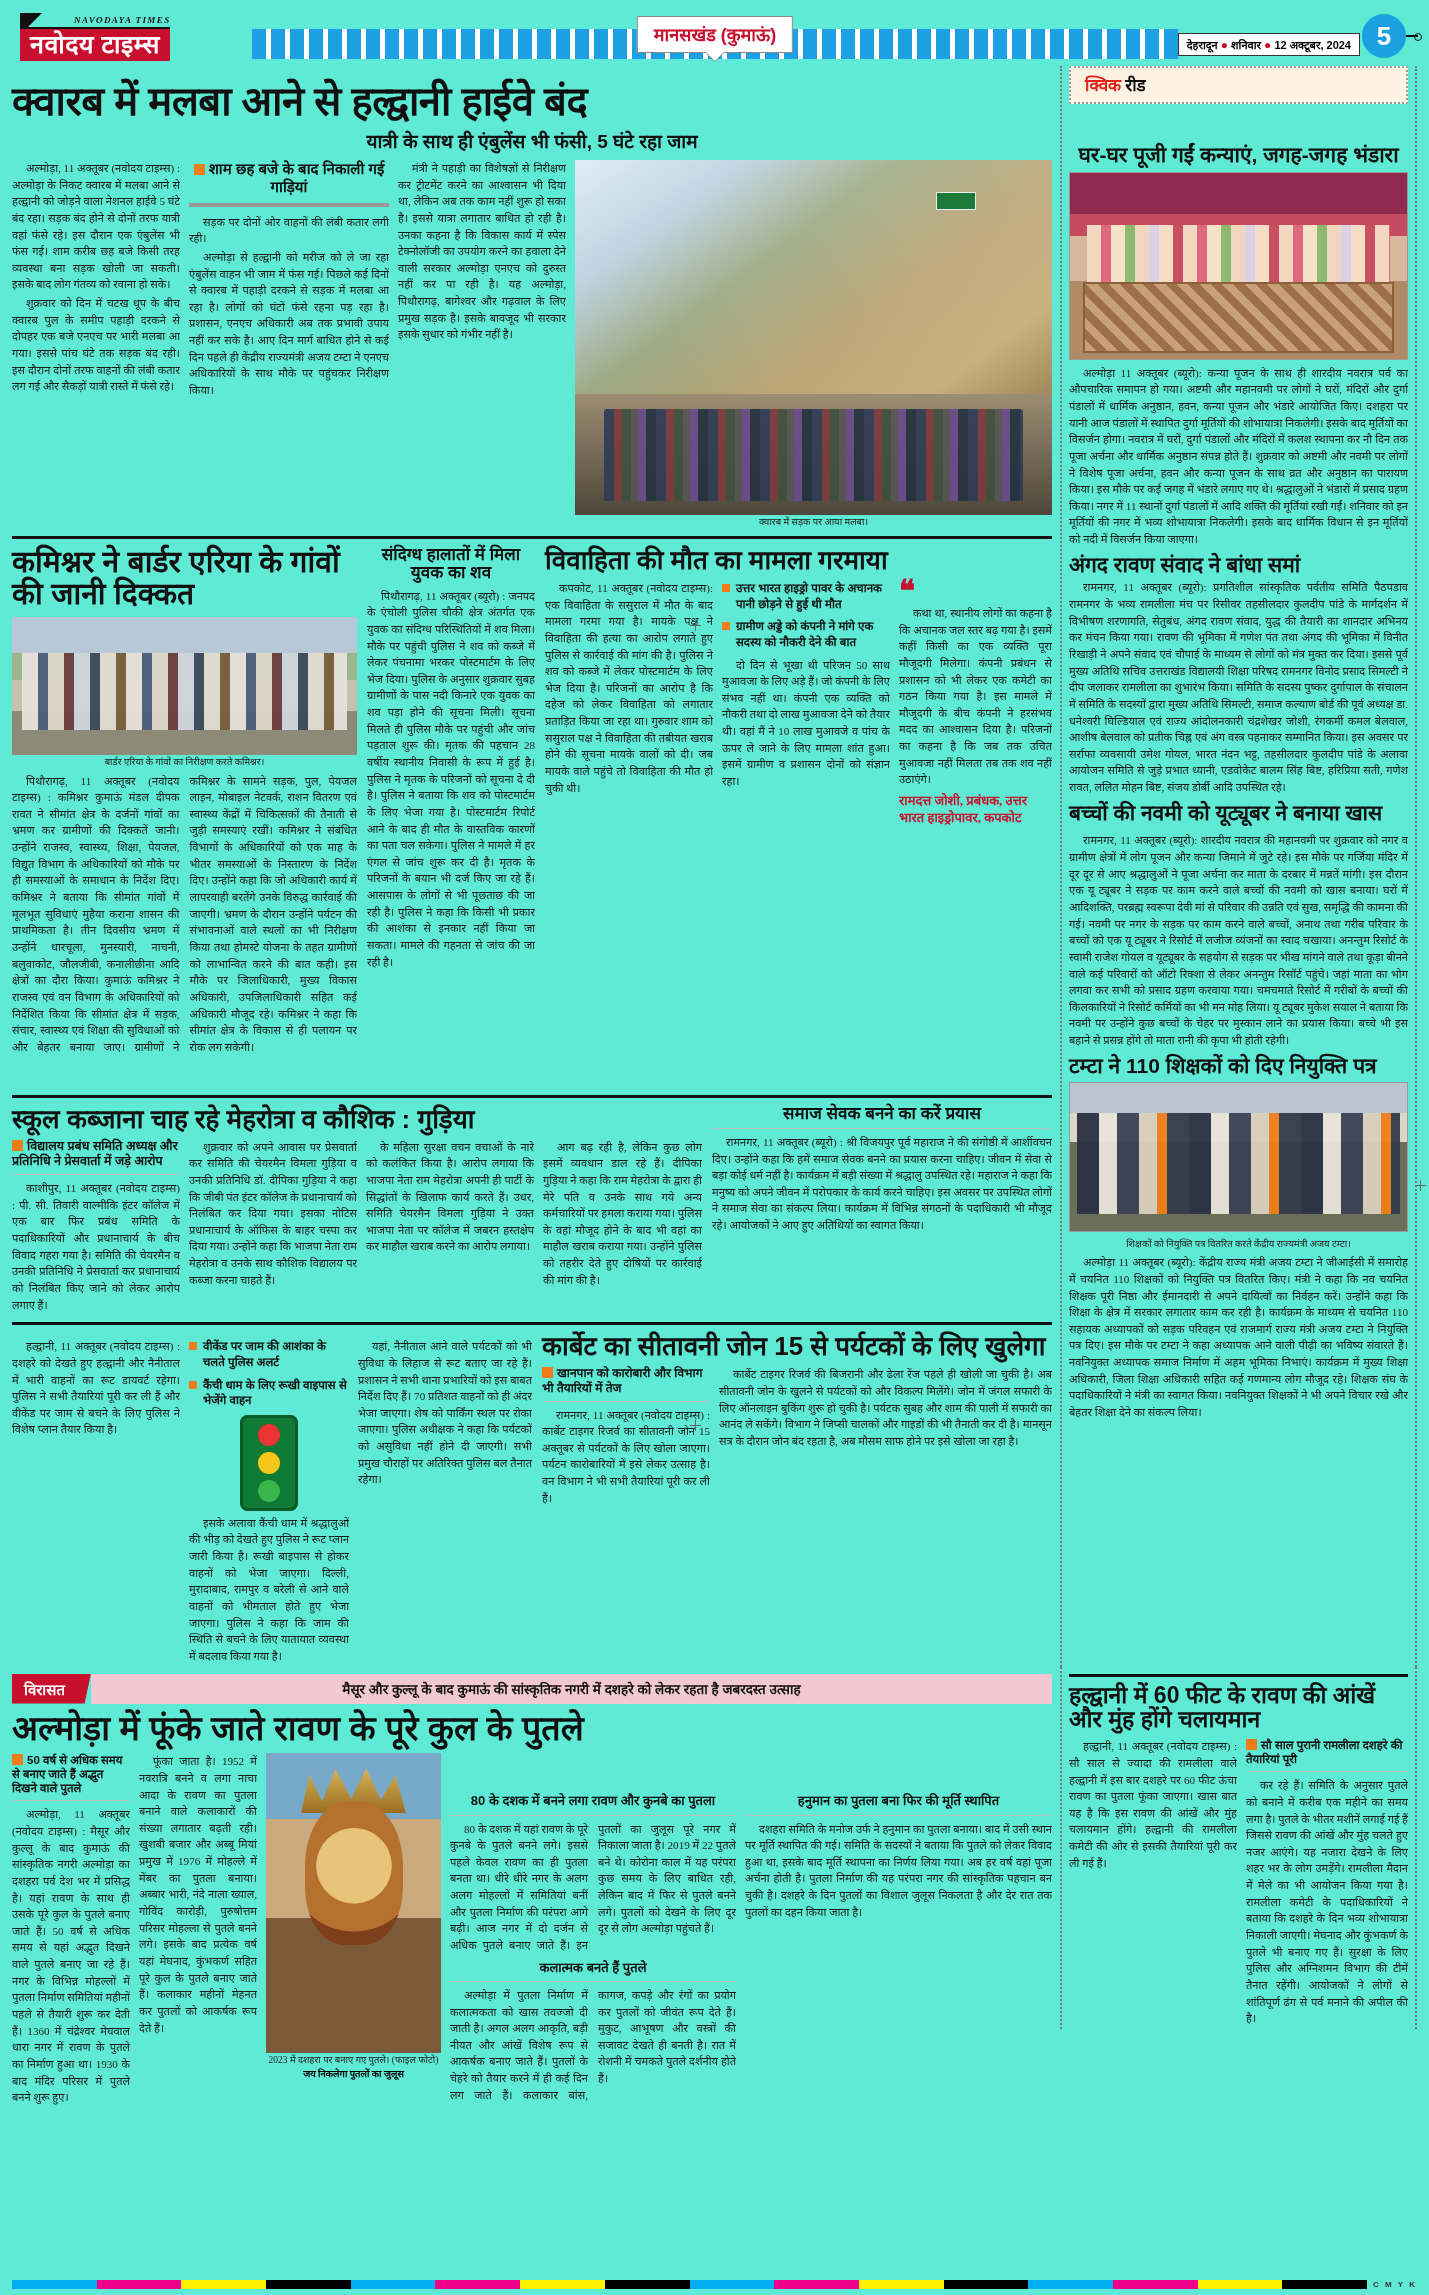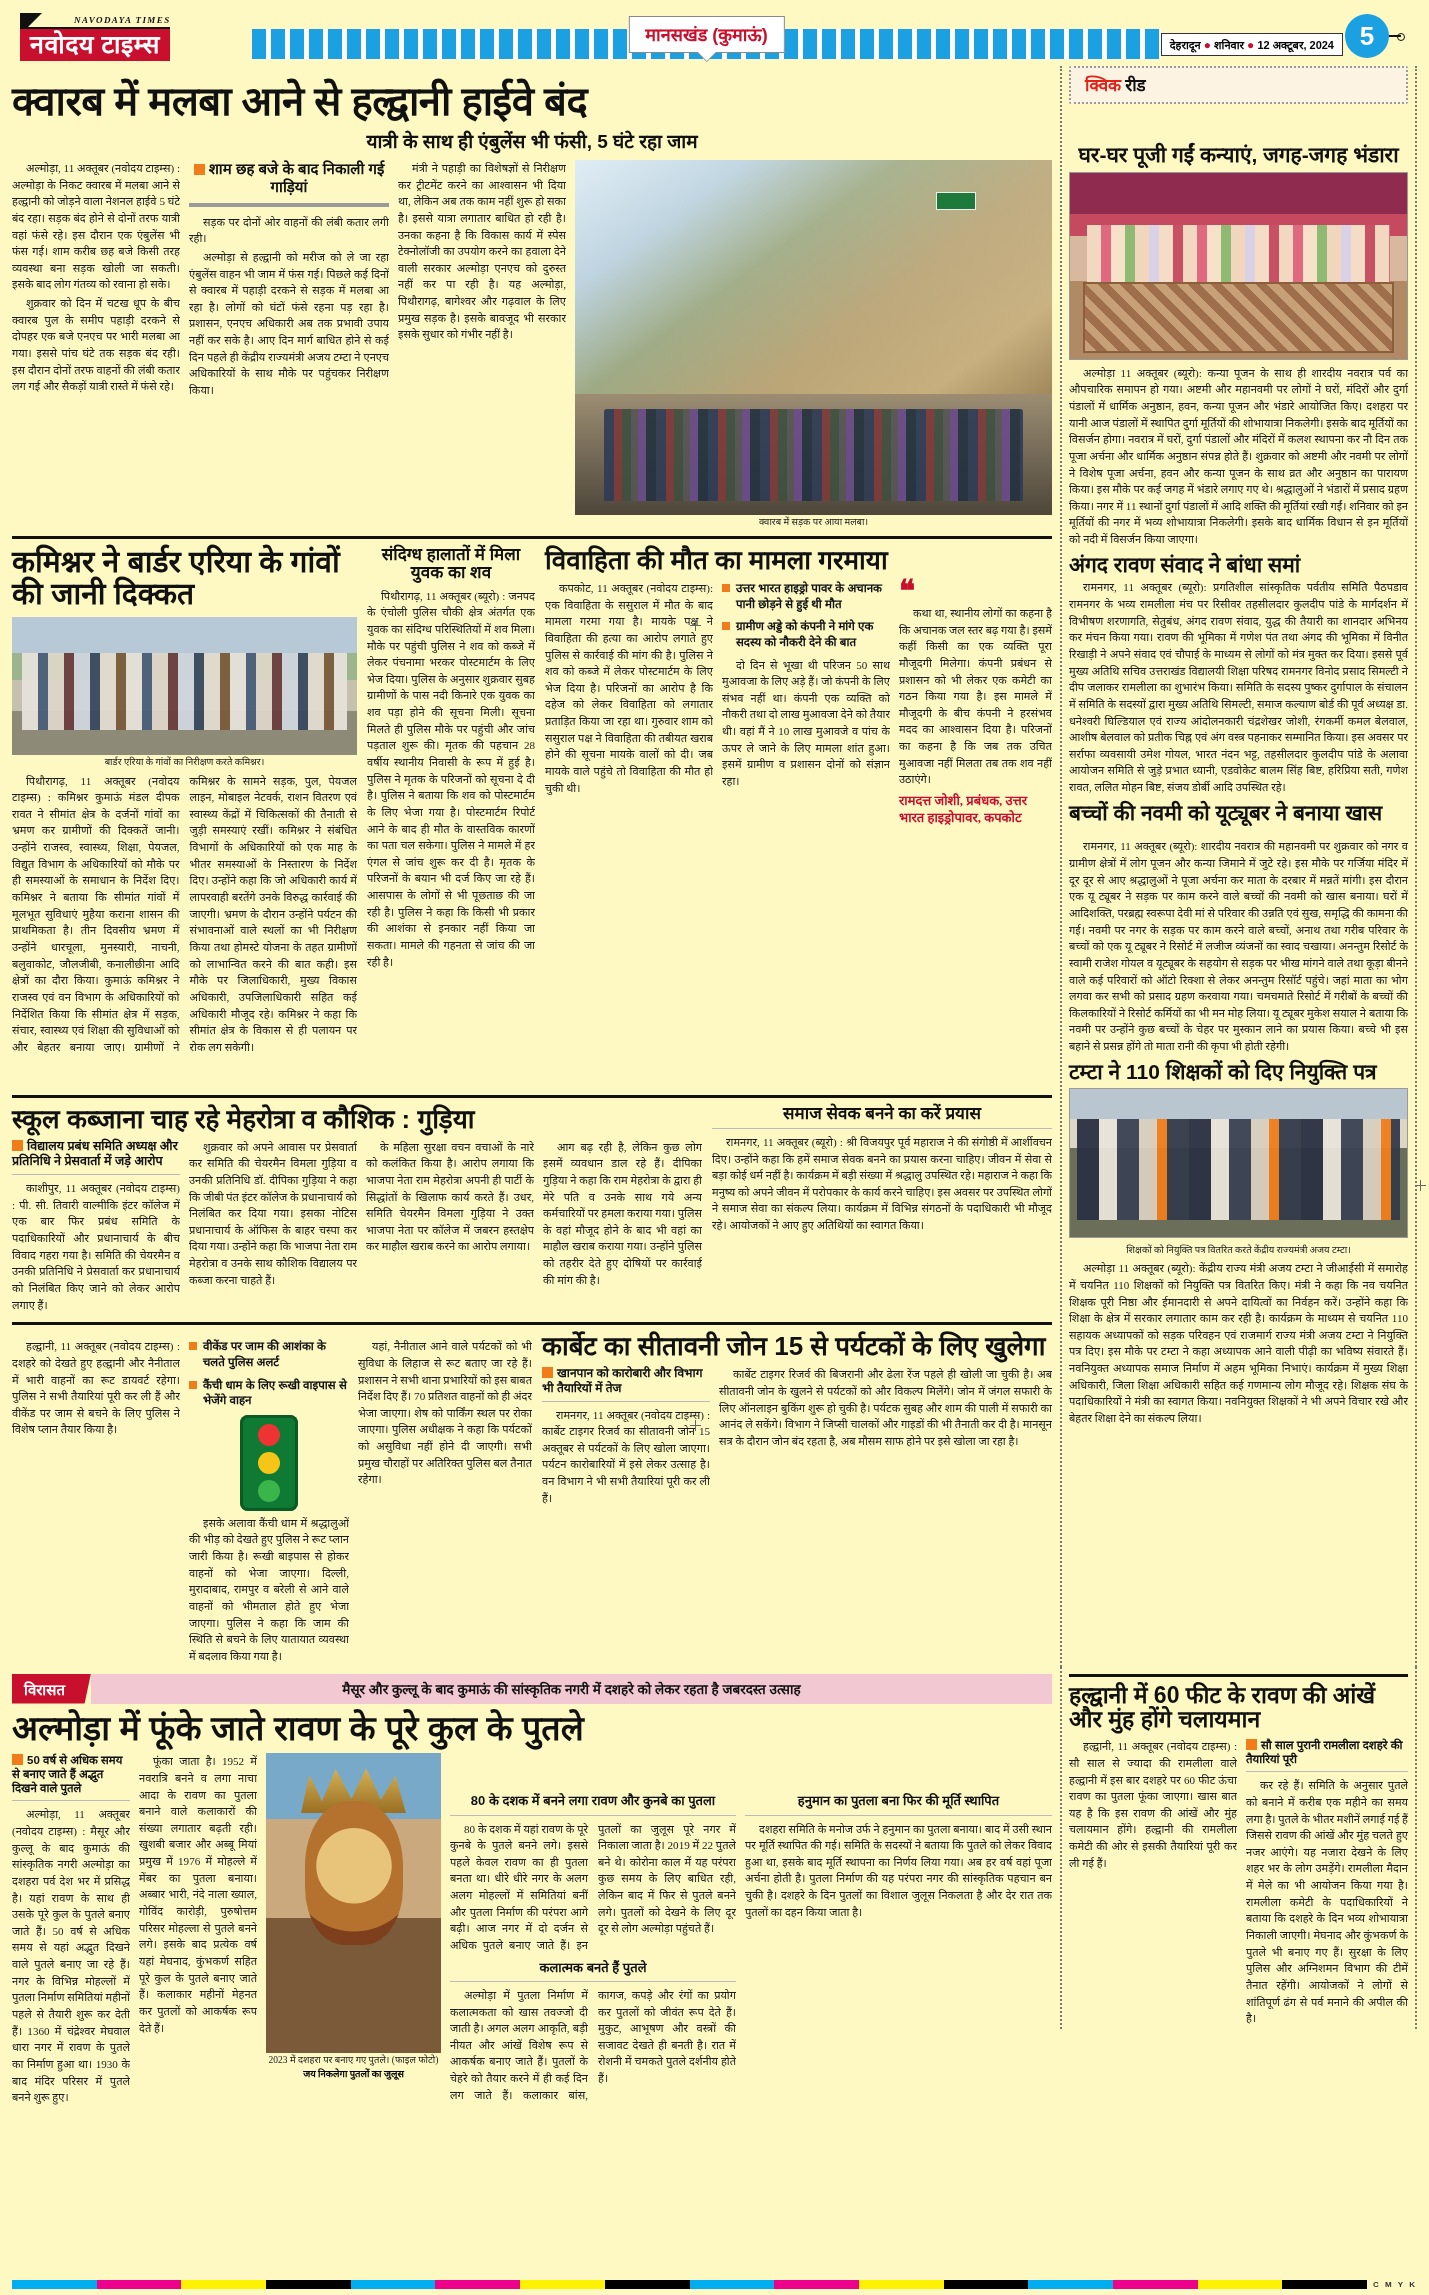--- a/index.html
+++ b/index.html
@@ -7,23 +7,23 @@
     width: 1429px;
     background: #ffffff;
     font-family: "Liberation Serif", "DejaVu Serif", serif;
   }
   body { padding: 0; }
 
   .page {
     width: 1429px;
     height: 2295px;
     position: relative;
-    background: #fef9c3;
+    background: #5eead4;
     overflow: hidden;
-    padding: 10px 28px 6px 12px;
+    padding: 10px 11px 6px 12px;
   }
 
   
   .masthead {
     display: flex;
     align-items: center;
     height: 52px;
     position: relative;
     margin-bottom: 4px;
   }
@@ -536,21 +536,21 @@
 
       <div>
         <div class="sec-head md" style="margin-top:4px;">अंगद रावण संवाद ने बांधा समां</div>
         <div class="col-text" style="margin-top:3px;">
           <p>रामनगर, 11 अक्तूबर (ब्यूरो): प्रगतिशील सांस्कृतिक पर्वतीय समिति पैठपडाव रामनगर के भव्य रामलीला मंच पर रिसीवर तहसीलदार कुलदीप पांडे के मार्गदर्शन में विभीषण शरणागति, सेतुबंध, अंगद रावण संवाद, युद्ध की तैयारी का शानदार अभिनय कर मंचन किया गया। रावण की भूमिका में गणेश पंत तथा अंगद की भूमिका में विनीत रिखाड़ी ने अपने संवाद एवं चौपाई के माध्यम से लोगों को मंत्र मुक्त कर दिया। इससे पूर्व मुख्य अतिथि सचिव उत्तराखंड विद्यालयी शिक्षा परिषद रामनगर विनोद प्रसाद सिमल्टी ने दीप जलाकर रामलीला का शुभारंभ किया। समिति के सदस्य पुष्कर दुर्गापाल के संचालन में समिति के सदस्यों द्वारा मुख्य अतिथि सिमल्टी, समाज कल्याण बोर्ड की पूर्व अध्यक्ष डा. धनेश्वरी घिल्डियाल एवं राज्य आंदोलनकारी चंद्रशेखर जोशी, रंगकर्मी कमल बेलवाल, आशीष बेलवाल को प्रतीक चिह्न एवं अंग वस्त्र पहनाकर सम्मानित किया। इस अवसर पर सर्राफा व्यवसायी उमेश गोयल, भारत नंदन भट्ट, तहसीलदार कुलदीप पांडे के अलावा आयोजन समिति से जुड़े प्रभात ध्यानी, एडवोकेट बालम सिंह बिष्ट, हरिप्रिया सती, गणेश रावत, ललित मोहन बिष्ट, संजय डोर्बी आदि उपस्थित रहे।</p>
         </div>
       </div>
 
       <div>
         <div class="sec-head md" style="margin-top:4px;">बच्चों की नवमी को यूट्यूबर ने बनाया खास</div>
-        <div class="col-text" style="margin-top:14px;">
+        <div class="col-text" style="margin-top:8px;">
           <p>रामनगर, 11 अक्तूबर (ब्यूरो): शारदीय नवरात्र की महानवमी पर शुक्रवार को नगर व ग्रामीण क्षेत्रों में लोग पूजन और कन्या जिमाने में जुटे रहे। इस मौके पर गर्जिया मंदिर में दूर दूर से आए श्रद्धालुओं ने पूजा अर्चना कर माता के दरबार में मन्नतें मांगी। इस दौरान एक यू ट्यूबर ने सड़क पर काम करने वाले बच्चों की नवमी को खास बनाया। घरों में आदिशक्ति, परब्रह्म स्वरूपा देवी मां से परिवार की उन्नति एवं सुख, समृद्धि की कामना की गई। नवमी पर नगर के सड़क पर काम करने वाले बच्चों, अनाथ तथा गरीब परिवार के बच्चों को एक यू ट्यूबर ने रिसोर्ट में लजीज व्यंजनों का स्वाद चखाया। अनन्तुम रिसोर्ट के स्वामी राजेश गोयल व यूट्यूबर के सहयोग से सड़क पर भीख मांगने वाले तथा कूड़ा बीनने वाले कई परिवारों को ऑटो रिक्शा से लेकर अनन्तुम रिसॉर्ट पहुंचे। जहां माता का भोग लगवा कर सभी को प्रसाद ग्रहण करवाया गया। चमचमाते रिसोर्ट में गरीबों के बच्चों की किलकारियों ने रिसोर्ट कर्मियों का भी मन मोह लिया। यू ट्यूबर मुकेश सयाल ने बताया कि नवमी पर उन्होंने कुछ बच्चों के चेहर पर मुस्कान लाने का प्रयास किया। बच्चे भी इस बहाने से प्रसन्न होंगे तो माता रानी की कृपा भी होती रहेगी।</p>
         </div>
       </div>
 
       <div>
         <div class="sec-head md" style="margin-top:4px;">टम्टा ने 110 शिक्षकों को दिए नियुक्ति पत्र</div>
         <div class="photo ph-award" style="height:150px;margin:5px 0;border:1px solid #999;">
           <div class="row"></div>
         </div>
         <div class="photo-cap">शिक्षकों को नियुक्ति पत्र वितरित करते केंद्रीय राज्यमंत्री अजय टम्टा।</div>

